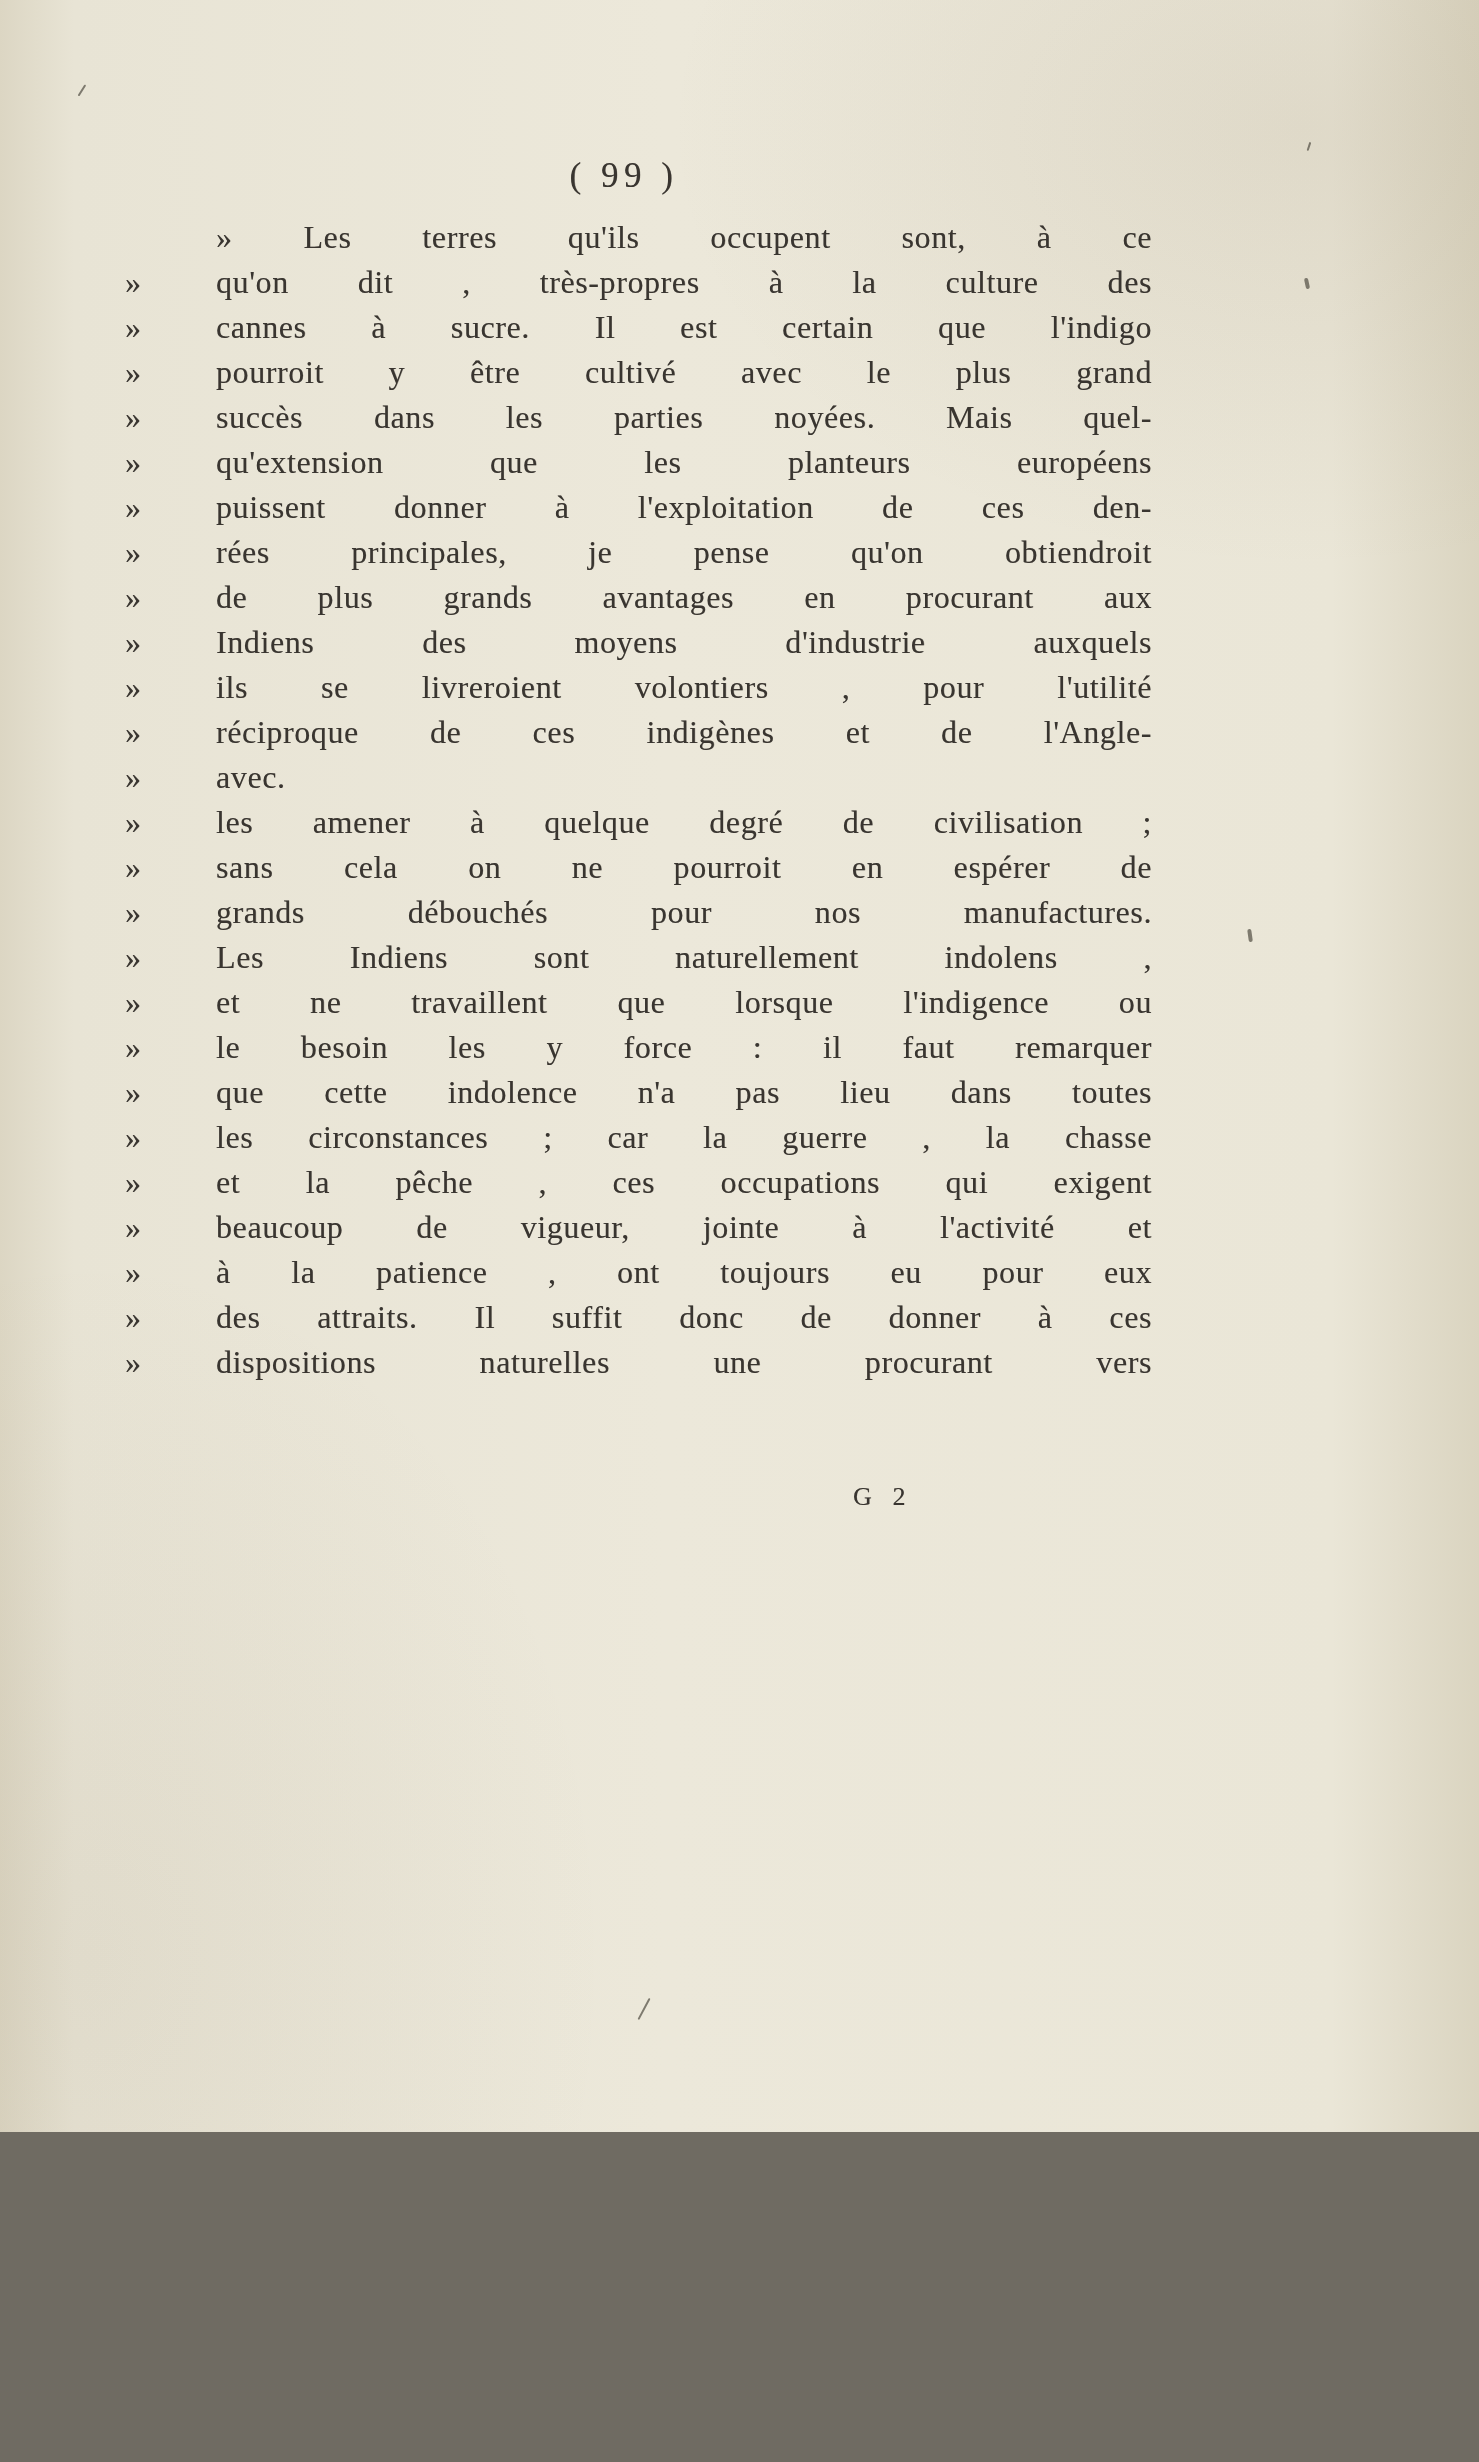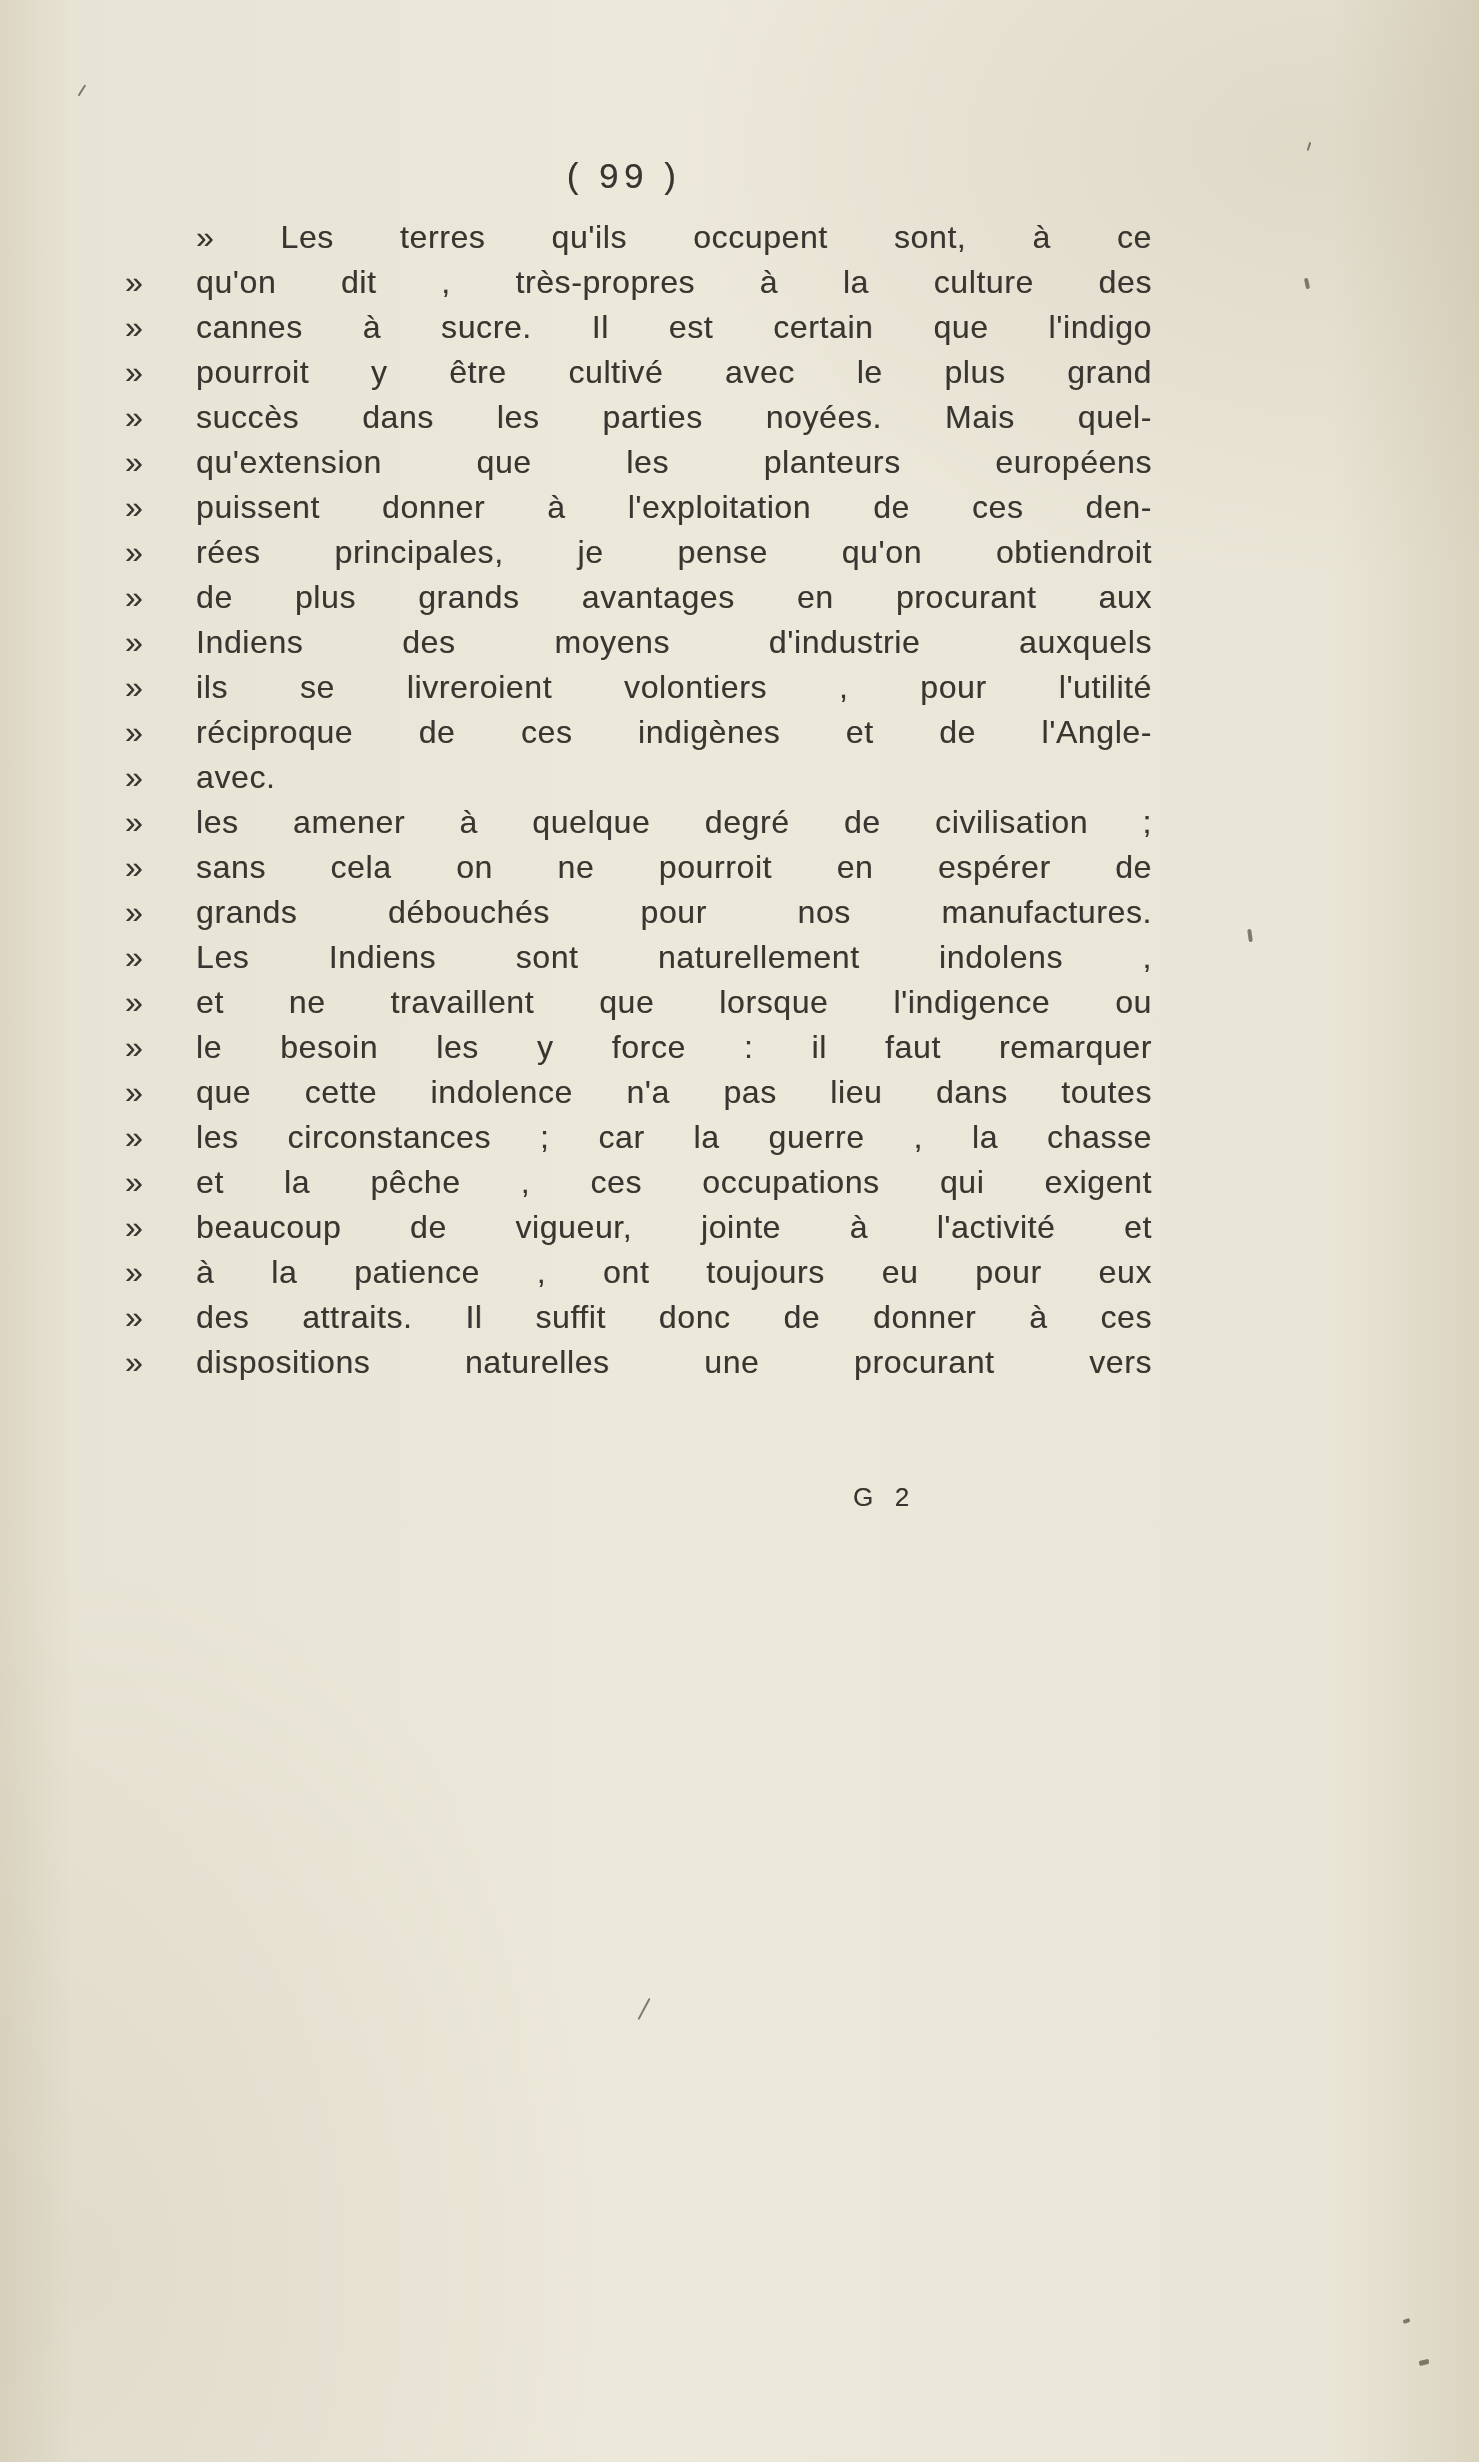--- a/index.html
+++ b/index.html
@@ -1,23 +1,23 @@
 <!DOCTYPE html>
 <html style="font-size:12.6px"><head>
 <meta charset="utf-8">
 <style>
   * { box-sizing: border-box; }
   html, body { margin: 0; padding: 0; background: #6f6b62; }
   .page {
     position: relative;
     width: 1480px;
-    height: 2462px;
+    height: 2132px;
     margin: 0 auto;
     overflow: hidden;
-    font-family: Liberation Sans, sans-serif;
+    font-family: Liberation Serif, serif;
     color: #393530;
     background:
       radial-gradient(1027px 711px at 88% 6%, rgba(125,104,72,0.10), transparent 62%),
       radial-gradient(869px 1185px at 6% 92%, rgba(120,100,70,0.07), transparent 60%),
       radial-gradient(711px 474px at 50% 120%, rgba(110,92,64,0.06), transparent 70%),
       linear-gradient(90deg, #dcd6c3 0%, #e8e4d5 5%, #ece8da 45%, #eae6d7 90%, #dad4c0 100%);
   }
   .header {
     position: absolute;
     top: 156px;
@@ -33,21 +33,21 @@
     top: 215px;
     left: 125px;
     width: 1027px;
     font-size: 32px;
     line-height: 45px;
     letter-spacing: 0.6px;
     text-shadow: 0.3px 0.3px 0.6px rgba(57,53,48,0.40);
   }
   .line { display: flex; }
   .qmark { flex: 0 0 71px; }
-  .ltext { flex: 1 1 auto; text-align: justify; text-align-last: justify; }
+  .ltext { flex: 1 1 auto; text-align: justify; text-align-last: justify; margin-left: 20px; }
   .line.no-just .ltext { text-align-last: left; }
   .line.pstart .ltext { padding-left: 27px; }
   .signature {
     position: absolute;
     top: 1482px;
     left: 853px;
     font-size: 26px;
     letter-spacing: 7.1px;
     text-shadow: 0.3px 0.3px 0.6px rgba(57,53,48,0.45);
   }

